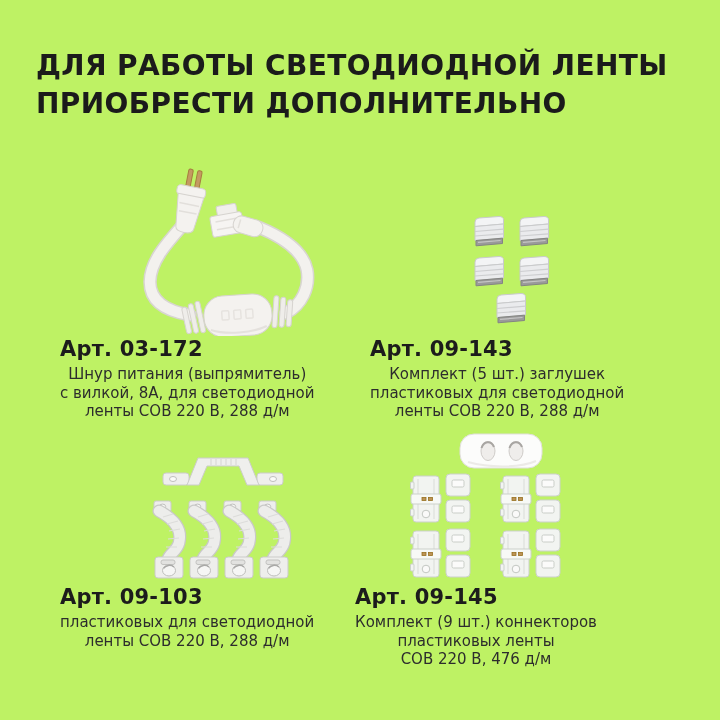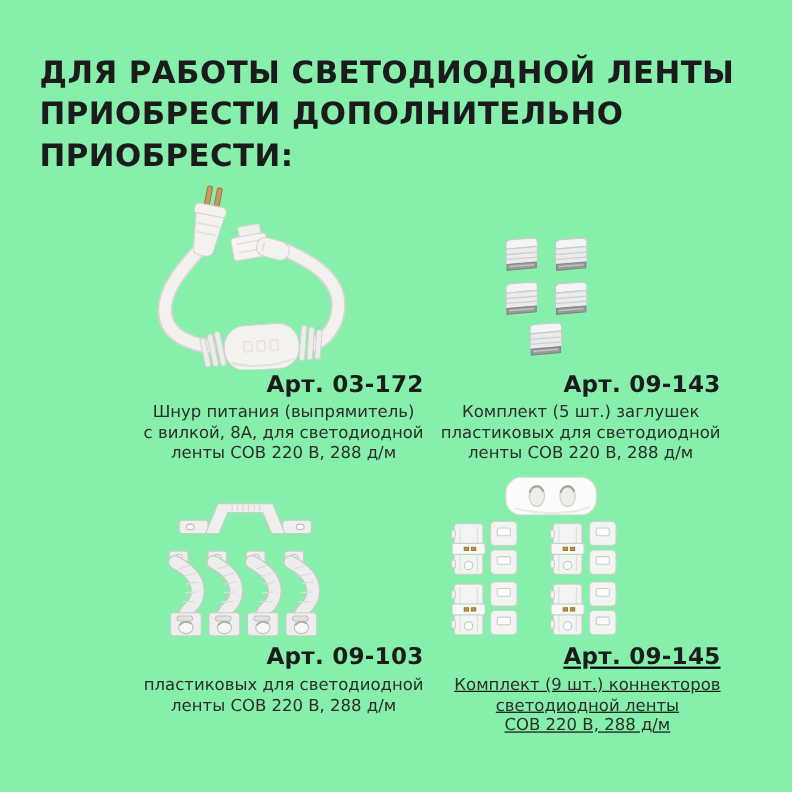--- a/index.html
+++ b/index.html
@@ -1,34 +1,34 @@
 <!DOCTYPE html>
 <html><head>
 <meta charset="utf-8">
 <style>
   html,body{margin:0;padding:0;}
   body{
     width:720px;height:720px;background:#ffffff;
     font-family:"DejaVu Sans","Liberation Sans",sans-serif;
     position:relative;overflow:hidden;
   }
-  .page{position:absolute;inset:0;background:#86efac;}
+  .page{position:absolute;inset:0;background:#bef264;}
 
   .title{
     position:absolute;left:36px;top:47px;width:660px;
     font-size:28px;line-height:38px;font-weight:800;
     letter-spacing:0.4px;color:#1b1b1b;
   }
   .title .tline{display:block;white-space:nowrap;}
 
-  .card{position:absolute;display:flex;flex-direction:column;align-items:flex-end;}
+  .card{position:absolute;display:flex;flex-direction:column;align-items:flex-start;}
   .card-1{left:60px;top:164px;width:325px;}
-  .card-2{left:355px;top:164px;width:300px;}
+  .card-2{left:370px;top:164px;width:300px;}
   .card-3{left:60px;top:424px;width:325px;}
-  .card-4{left:355px;top:424px;width:300px;text-decoration:underline;}
+  .card-4{left:355px;top:424px;width:300px;}
 
   .img-area{display:flex;align-items:center;justify-content:center;width:100%;}
   .card-1 .img-area,.card-2 .img-area{height:172px;}
   .card-3 .img-area,.card-4 .img-area{height:160px;}
   .img-area svg{display:block;}
 
   .art{
     font-size:21px;line-height:25px;font-weight:800;color:#1c1c1c;
     text-align:center;margin:1px 0 3px 0;letter-spacing:0.2px;white-space:nowrap;
   }
@@ -37,21 +37,20 @@
   .desc-line:empty{display:none;}
 </style>
 </head>
 <body>
 
 <div class="page">
 
   <div class="title">
     <span class="tline">ДЛЯ РАБОТЫ СВЕТОДИОДНОЙ ЛЕНТЫ</span>
     <span class="tline">ПРИОБРЕСТИ ДОПОЛНИТЕЛЬНО</span>
-    <span class="tline">ПРИОБРЕСТИ:</span>
   </div>
 
   <div class="card card-1">
     <div class="img-area">
       <svg width="225" height="172" viewBox="0 0 225 172">
 
         <g stroke-linecap="round" fill="none">
           <path d="M72,62 C56,80 40,98 40,118 C40,137 55,147 80,151" stroke="#d8d5d1" stroke-width="13.5"></path>
           <path d="M72,62 C56,80 40,98 40,118 C40,137 55,147 80,151" stroke="#f3f1ee" stroke-width="10.5"></path>
           <path d="M148,63 C170,72 193,86 197,106 C200,123 192,141 176,149" stroke="#d8d5d1" stroke-width="13.5"></path>
@@ -207,18 +206,18 @@
 
         <use href="#conn" x="18" y="45"></use>
         <use href="#conn" x="108" y="45"></use>
         <use href="#conn" x="18" y="100"></use>
         <use href="#conn" x="108" y="100"></use>
       </svg>
     </div>
     <div class="art">Арт. 09-145</div>
     <div class="desc">
       <span class="desc-line">Комплект (9 шт.) коннекторов</span>
-      <span class="desc-line">светодиодной ленты</span>
-      <span class="desc-line">COB 220 В, 288 д/м</span>
+      <span class="desc-line">пластиковых ленты</span>
+      <span class="desc-line">COB 220 В, 476 д/м</span>
     </div>
   </div>
 
 </div>
 
 </body></html>

